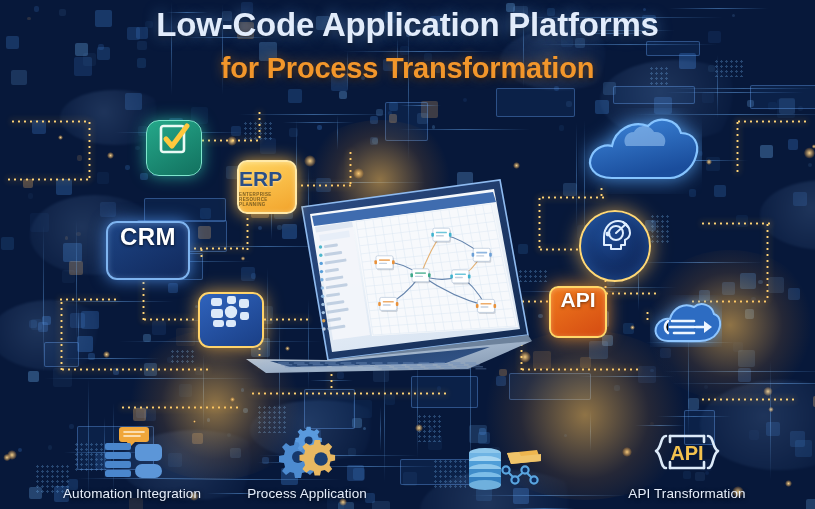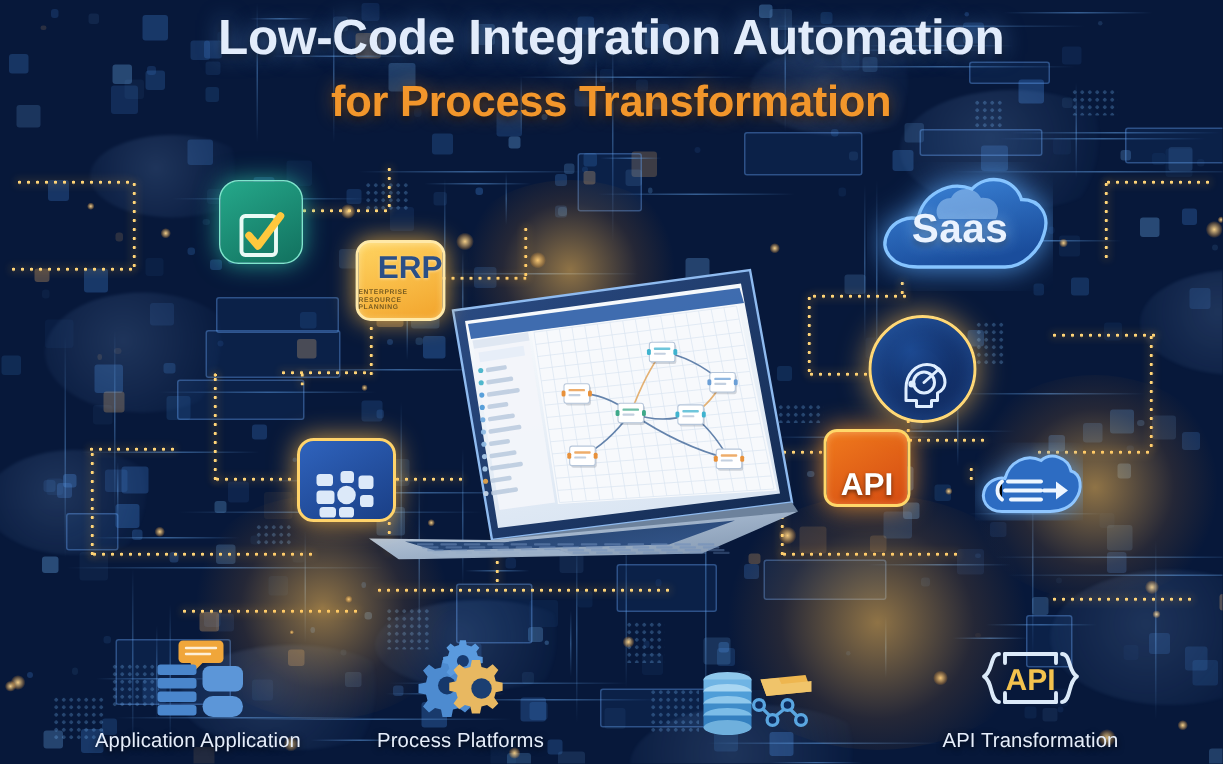--- a/index.html
+++ b/index.html
@@ -43,21 +43,21 @@
 
   
   .title{position:absolute;left:0;right:0;top:6px;text-align:center;
     font-size:33px;font-weight:bold;letter-spacing:-.2px;color:#e2ecfb;
     text-shadow:0 0 14px rgba(120,180,255,.55),0 2px 5px rgba(0,0,0,.65);}
   .subtitle{position:absolute;left:0;right:0;top:52px;text-align:center;
     font-size:29px;font-weight:bold;letter-spacing:-.2px;color:#f2962b;
     text-shadow:0 0 12px rgba(255,150,40,.45),0 2px 5px rgba(0,0,0,.6);}
 
   
-  .badge{position:absolute;display:flex;align-items:flex-end;justify-content:center;
+  .badge{position:absolute;display:flex;align-items:flex-start;justify-content:center;
     border-radius:11px;font-weight:bold;color:#fff;}
   .b-crm{left:106px;top:221px;width:80px;height:55px;font-size:24px;letter-spacing:.5px;
     background:linear-gradient(150deg,#1b3f7e,#12archive);
     background:linear-gradient(150deg,#1d4484 0%,#11295c 100%);
     border:2px solid #7fb4f0;
     box-shadow:0 0 16px rgba(90,160,255,.75),inset 0 1px 6px rgba(160,205,255,.35);
     text-shadow:0 1px 3px rgba(0,0,0,.7);}
   .b-erp{left:237px;top:160px;width:56px;height:50px;border-radius:10px;
     flex-direction:column;
     background:linear-gradient(160deg,#ffd461 0%,#f2a42c 100%);
@@ -552,21 +552,21 @@
       <div class="trace trace-h" style="left:700px;top:398px;width:96px;"></div>
       <div class="trace trace-h" style="left:250px;top:392px;width:200px;"></div>
       <div class="trace trace-v" style="left:330px;top:330px;height:62px;"></div>
       <div class="trace trace-h" style="left:120px;top:406px;width:120px;"></div>
       <div class="bigglow" style="left:470px;top:330px;width:230px;height:170px;"></div>
       <div class="bigglow" style="left:120px;top:330px;width:190px;height:150px;"></div>
       <div class="bigglow" style="left:640px;top:250px;width:180px;height:150px;"></div>
       <div class="bigglow" style="left:300px;top:120px;width:160px;height:120px;"></div>
     </div>
 
-  <div class="title">Low-Code Integration Automation</div>
+  <div class="title">Low-Code Application Platforms</div>
   <div class="subtitle">for Process Transformation</div>
 
   <div id="laptop">
     <svg viewBox="0 0 300 210" width="300" height="210">
       <defs>
         <linearGradient id="lidG" x1="0" y1="0" x2="1" y2="1">
           <stop offset="0" stop-color="#2c4d86"></stop>
             <stop offset="1" stop-color="#12294f"></stop>
         </linearGradient>
         <linearGradient id="scrG" x1="0" y1="0" x2="0.3" y2="1">
@@ -762,20 +762,23 @@
           <rect x="181.0" y="204.9" width="11" height="1.5" rx=".5" fill="#6d8cba" opacity="0.34"></rect>
           <rect x="196.6" y="204.9" width="11" height="1.5" rx=".5" fill="#6d8cba" opacity="0.34"></rect>
           <rect x="212.2" y="204.9" width="11" height="1.5" rx=".5" fill="#6d8cba" opacity="0.34"></rect>
           <rect x="227.8" y="204.9" width="11" height="1.5" rx=".5" fill="#6d8cba" opacity="0.34"></rect>
           <rect x="243.4" y="204.9" width="11" height="1.5" rx=".5" fill="#6d8cba" opacity="0.34"></rect>
         </g>
       <path d="M52,205 L140,203.5 L150,207 L62,208.5 Z" fill="#9fb3cb" opacity=".8"></path>
     </svg>
   </div>
 
+  <div class="badge b-crm">
+    <span>CRM</span>
+  </div>
 
   <div class="badge b-erp">
     <span class="t">ERP</span>
     <span class="s">ENTERPRISE RESOURCE PLANNING</span>
   </div>
 
   <div class="badge b-api">
     <span>API</span>
   </div>
 
@@ -783,21 +786,20 @@
     <defs>
       <linearGradient id="saasG" x1="0" y1="0" x2="0.4" y2="1">
         <stop offset="0" stop-color="#3d86da"></stop>
           <stop offset="1" stop-color="#1a4d9c"></stop>
       </linearGradient>
     </defs>
     <path d="M34,70 C16,70 8,58 14,47 C18,39 28,36 34,38 C37,22 54,12 70,18
              C80,7 99,11 103,25 C116,25 122,36 118,48 C115,59 104,70 92,70 Z" fill="url(#saasG)" stroke="#86c4ff" stroke-width="2.2" style="filter:drop-shadow(0 0 10px rgba(90,170,255,.85))"></path>
     <path d="M48,38 C44,32 48,24 56,24 C60,16 72,16 76,24 C85,23 90,31 86,38 Z" fill="#9fc9f4" opacity=".55"></path>
   </svg>
-  <div class="saas">Saas</div>
 
   <div class="badge b-check">
     <svg width="36" height="36" viewBox="0 0 36 36">
       <rect x="5" y="5" width="23" height="26" rx="2.5" fill="none" stroke="#eafaf5" stroke-width="2.6"></rect>
       <path d="M10,18 L16,25 L31,5" fill="none" stroke="#ffc83d" stroke-width="5" stroke-linecap="round" stroke-linejoin="round"></path>
     </svg>
   </div>
 
   <div class="badge b-net">
     <svg width="44" height="34" viewBox="0 0 44 34">
@@ -854,41 +856,41 @@
           <rect x="8" y="26" width="26" height="7" rx="2"></rect>
           <rect x="8" y="35" width="26" height="7" rx="2"></rect>
           <rect x="8" y="44" width="26" height="7" rx="2"></rect>
         </g>
         <g fill="#5c96d8">
           <rect x="38" y="18" width="27" height="17" rx="5"></rect>
           <rect x="38" y="38" width="27" height="14" rx="7"></rect>
         </g>
       </svg>
     </div>
-    <div class="lbl">Application Application</div>
+    <div class="lbl">Automation Integration</div>
   </div>
 
   <div class="feat" id="f1">
     <div class="ico">
       <svg width="74" height="54" viewBox="0 0 74 54">
         <g fill="#4d8bd0">
           <path d="M20,20 l4,-1 1,-5 6,0 1,5 4,1 4,-3 4,4 -3,4 1,4 5,1 0,6 -5,1 -1,4 3,4 -4,4 -4,-3 -4,1 -1,5 -6,0 -1,-5 -4,-1 -4,3 -4,-4 3,-4 -1,-4 -5,-1 0,-6 5,-1 1,-4 -3,-4 4,-4 Z"></path>
         </g>
         <circle cx="28" cy="31" r="6" fill="#16386b"></circle>
         <g fill="#5a9ade">
           <path d="M33,5 l3,-1 0.6,-3.2 4,0 0.6,3.2 3,1 2.6,-2 2.8,2.8 -2,2.6 1,3 3.2,0.6 0,4 -3.2,0.6 -1,3 2,2.6 -2.8,2.8 -2.6,-2 -3,1 -0.6,3.2 -4,0 -0.6,-3.2 -3,-1 -2.6,2 -2.8,-2.8 2,-2.6 -1,-3 -3.2,-0.6 0,-4 3.2,-0.6 1,-3 -2,-2.6 2.8,-2.8 Z"></path>
         </g>
         <circle cx="38.6" cy="14.6" r="4" fill="#163a70"></circle>
         <g fill="#e8b861">
           <path d="M46,22 l4.5,-1.2 1.2,-5.6 6.6,0 1.2,5.6 4.5,1.2 4.6,-3.3 4.6,4.6 -3.3,4.6 1.2,4.5 5.6,1.2 0,6.6 -5.6,1.2 -1.2,4.5 3.3,4.6 -4.6,4.6 -4.6,-3.3 -4.5,1.2 -1.2,5.6 -6.6,0 -1.2,-5.6 -4.5,-1.2 -4.6,3.3 -4.6,-4.6 3.3,-4.6 -1.2,-4.5 -5.6,-1.2 0,-6.6 5.6,-1.2 1.2,-4.5 -3.3,-4.6 4.6,-4.6 Z" transform="translate(-6,-5) scale(0.82) translate(10,8)"></path>
         </g>
         <circle cx="51" cy="33" r="6.8" fill="#1b3f72"></circle>
       </svg>
     </div>
-    <div class="lbl">Process Platforms</div>
+    <div class="lbl">Process Application</div>
   </div>
 
   <div class="feat" id="f2">
     <div class="ico">
       <svg width="84" height="54" viewBox="0 0 84 54">
         <g>
           <ellipse cx="22" cy="12" rx="16" ry="5" fill="#8fc8ec"></ellipse>
           <rect x="6" y="12" width="32" height="8" fill="#6fb4e4"></rect>
           <ellipse cx="22" cy="20" rx="16" ry="5" fill="#a8d6f2"></ellipse>
           <rect x="6" y="20" width="32" height="8" fill="#4f9ed8"></rect>

